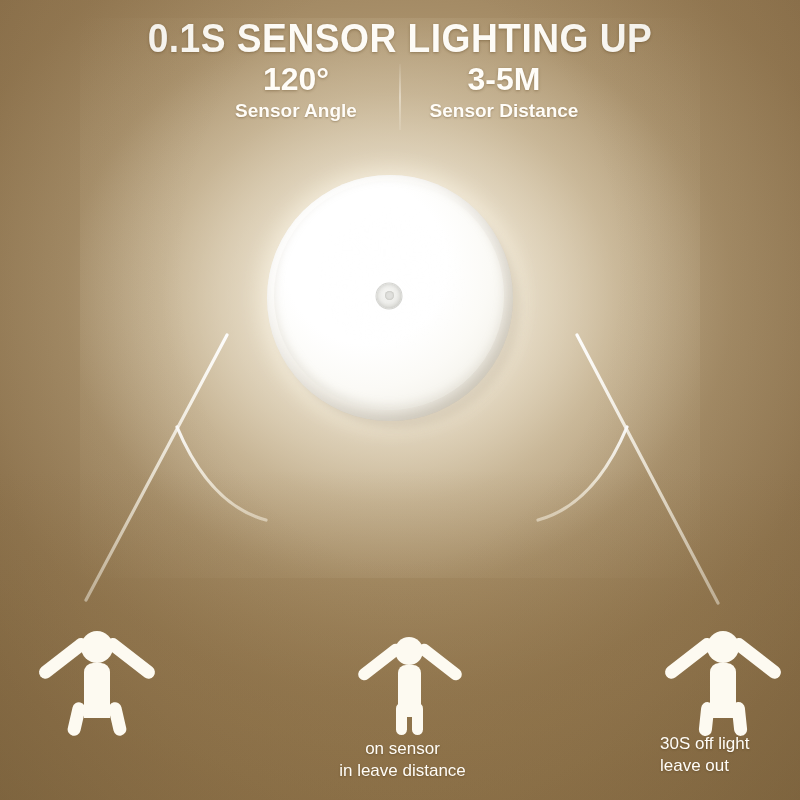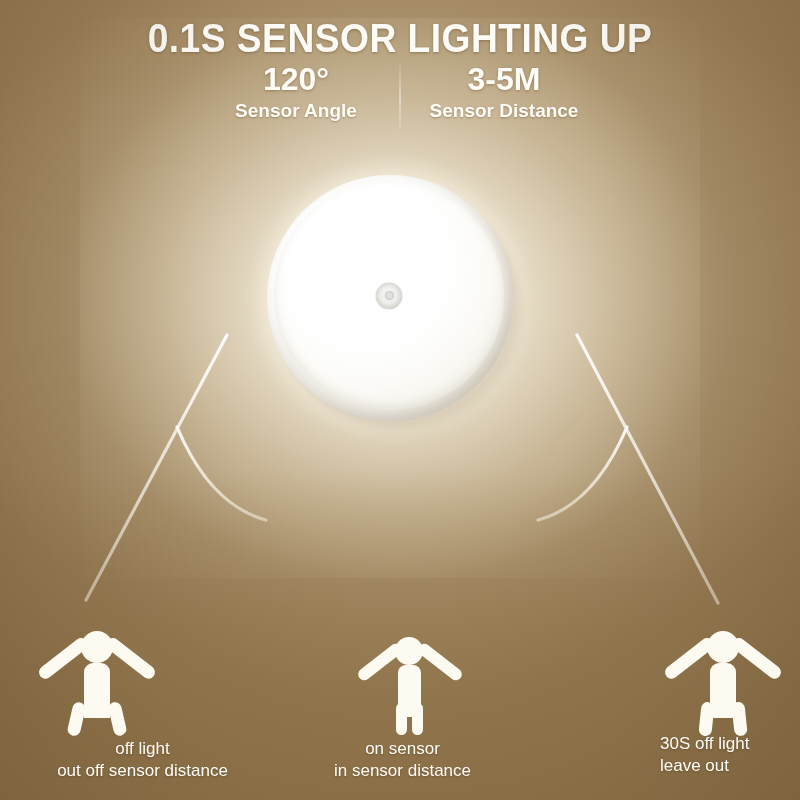--- a/index.html
+++ b/index.html
@@ -336,39 +336,35 @@
     <g fill="#fdfaf1">
       <circle cx="61" cy="29" r="16"></circle>
       <rect x="48" y="45" width="26" height="50" rx="9"></rect>
       <rect x="-2" y="34" width="58" height="13" rx="6.5" transform="rotate(-38 27 40)"></rect>
       <rect x="66" y="34" width="58" height="13" rx="6.5" transform="rotate(38 95 40)"></rect>
       <rect x="34" y="84" width="13" height="34" rx="6.5" transform="rotate(13 40 101)"></rect>
       <rect x="75" y="84" width="13" height="34" rx="6.5" transform="rotate(-13 81 101)"></rect>
       <rect x="48" y="78" width="26" height="22"></rect>
     </g>
   </svg>
-  <div class="caption center-align" style="left:0px; top:738px; width:285px;">
-    <div>off light</div>
-    <div>out off sensor distance</div>
-  </div>
 
   <svg class="person" style="left:356px; top:625px;" width="106" height="110" viewBox="0 0 106 110">
     <g fill="#fdfaf1">
       <circle cx="53" cy="26" r="14"></circle>
       <rect x="42" y="40" width="23" height="48" rx="8"></rect>
       <rect x="-2" y="31" width="52" height="12" rx="6" transform="rotate(-38 24 37)"></rect>
       <rect x="58" y="31" width="52" height="12" rx="6" transform="rotate(38 84 37)"></rect>
       <rect x="40" y="78" width="11" height="32" rx="5.5"></rect>
       <rect x="56" y="78" width="11" height="32" rx="5.5"></rect>
       <rect x="42" y="72" width="23" height="20"></rect>
     </g>
   </svg>
   <div class="caption center-align" style="left:290px; top:738px; width:225px;">
     <div>on sensor</div>
-    <div>in sensor distance</div>
+    <div>in leave distance</div>
   </div>
 
   <svg class="person" style="left:662px; top:618px;" width="122" height="118" viewBox="0 0 122 118">
     <g fill="#fdfaf1">
       <circle cx="61" cy="29" r="16"></circle>
       <rect x="48" y="45" width="26" height="50" rx="9"></rect>
       <rect x="-2" y="34" width="58" height="13" rx="6.5" transform="rotate(-38 27 40)"></rect>
       <rect x="66" y="34" width="58" height="13" rx="6.5" transform="rotate(38 95 40)"></rect>
       <rect x="38" y="84" width="13" height="34" rx="6.5" transform="rotate(6 44 101)"></rect>
       <rect x="71" y="84" width="13" height="34" rx="6.5" transform="rotate(-6 77 101)"></rect>

